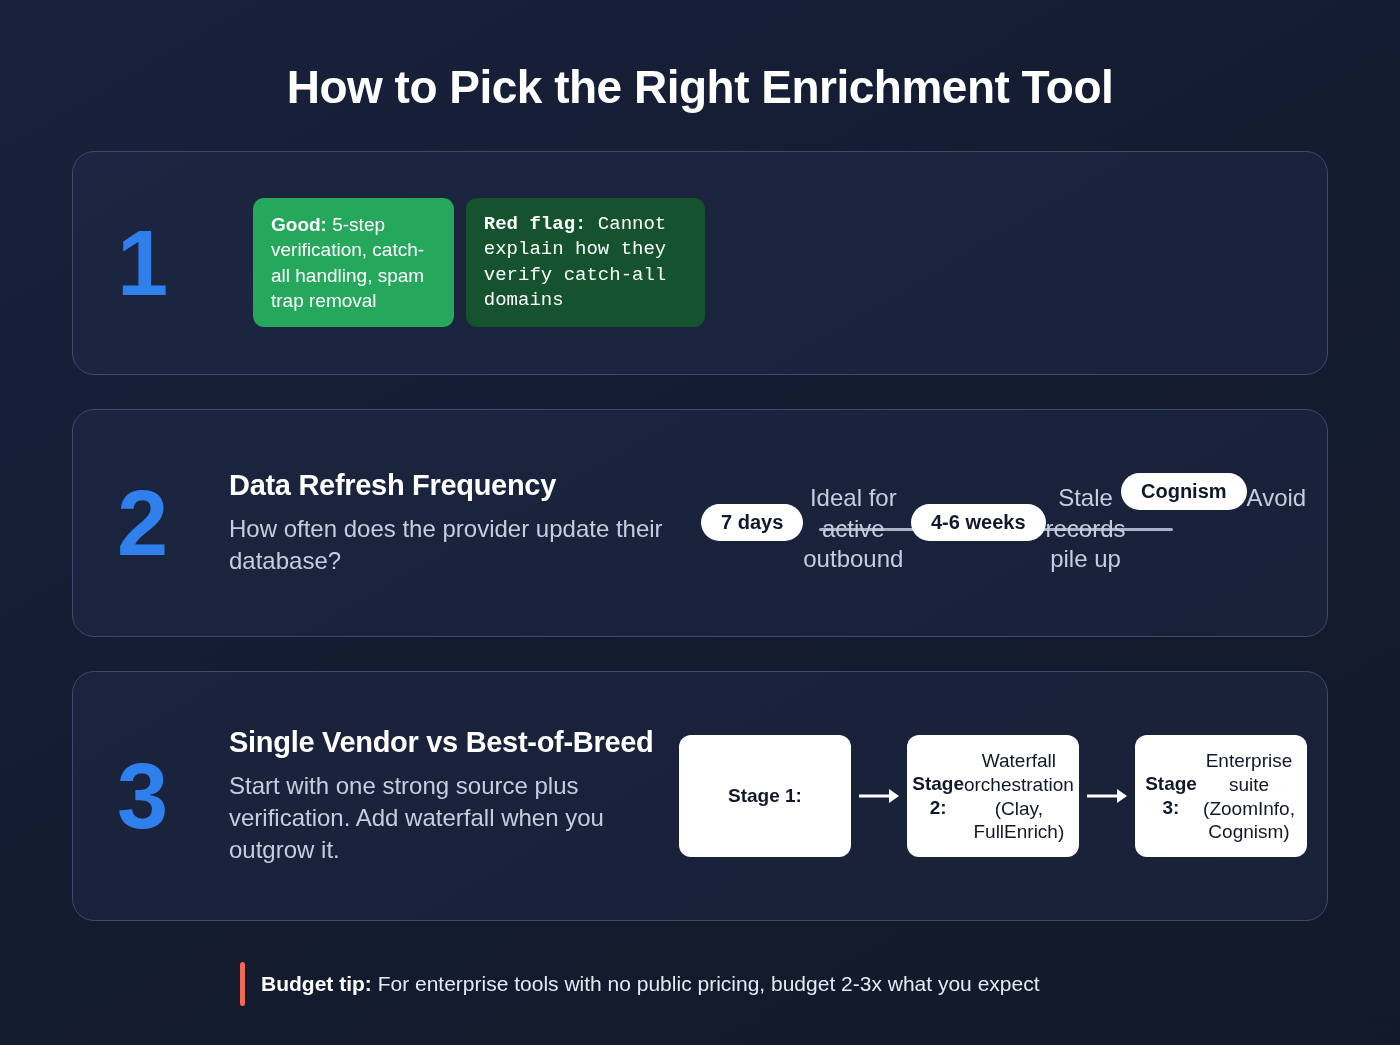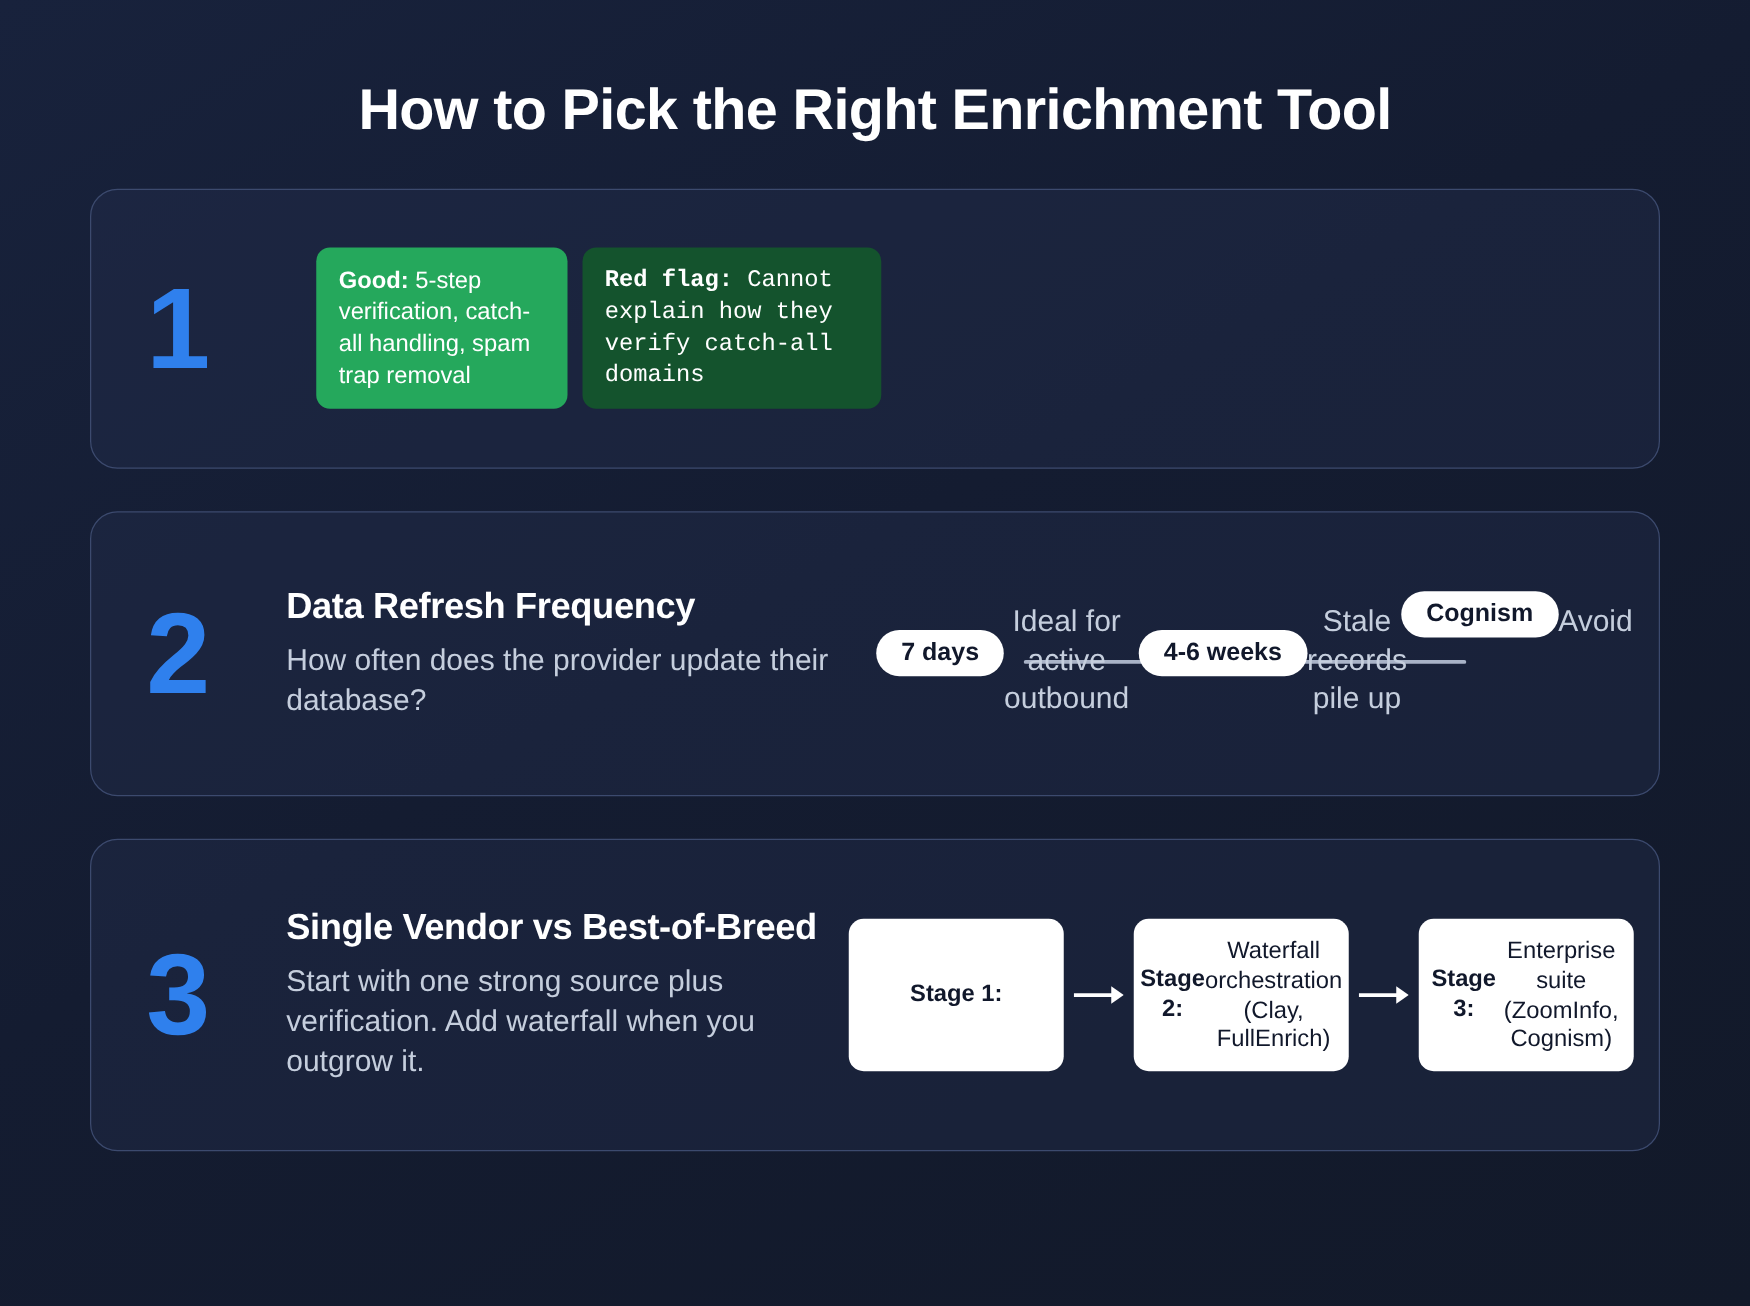--- a/index.html
+++ b/index.html
@@ -346,14 +346,20 @@
 (ZoomInfo,
 Cognism)</div>
           </div>
 
         </div>
       </div>
     </section>
 
   </div>
 
+  <div class="tip">
+    <div class="tip-bar"></div>
+    <div class="tip-text">
+      <b>Budget tip:</b><span> For enterprise tools with no public pricing, budget 2-3x what you expect</span>
+    </div>
+  </div>
 
 </div>
 
 </body></html>

